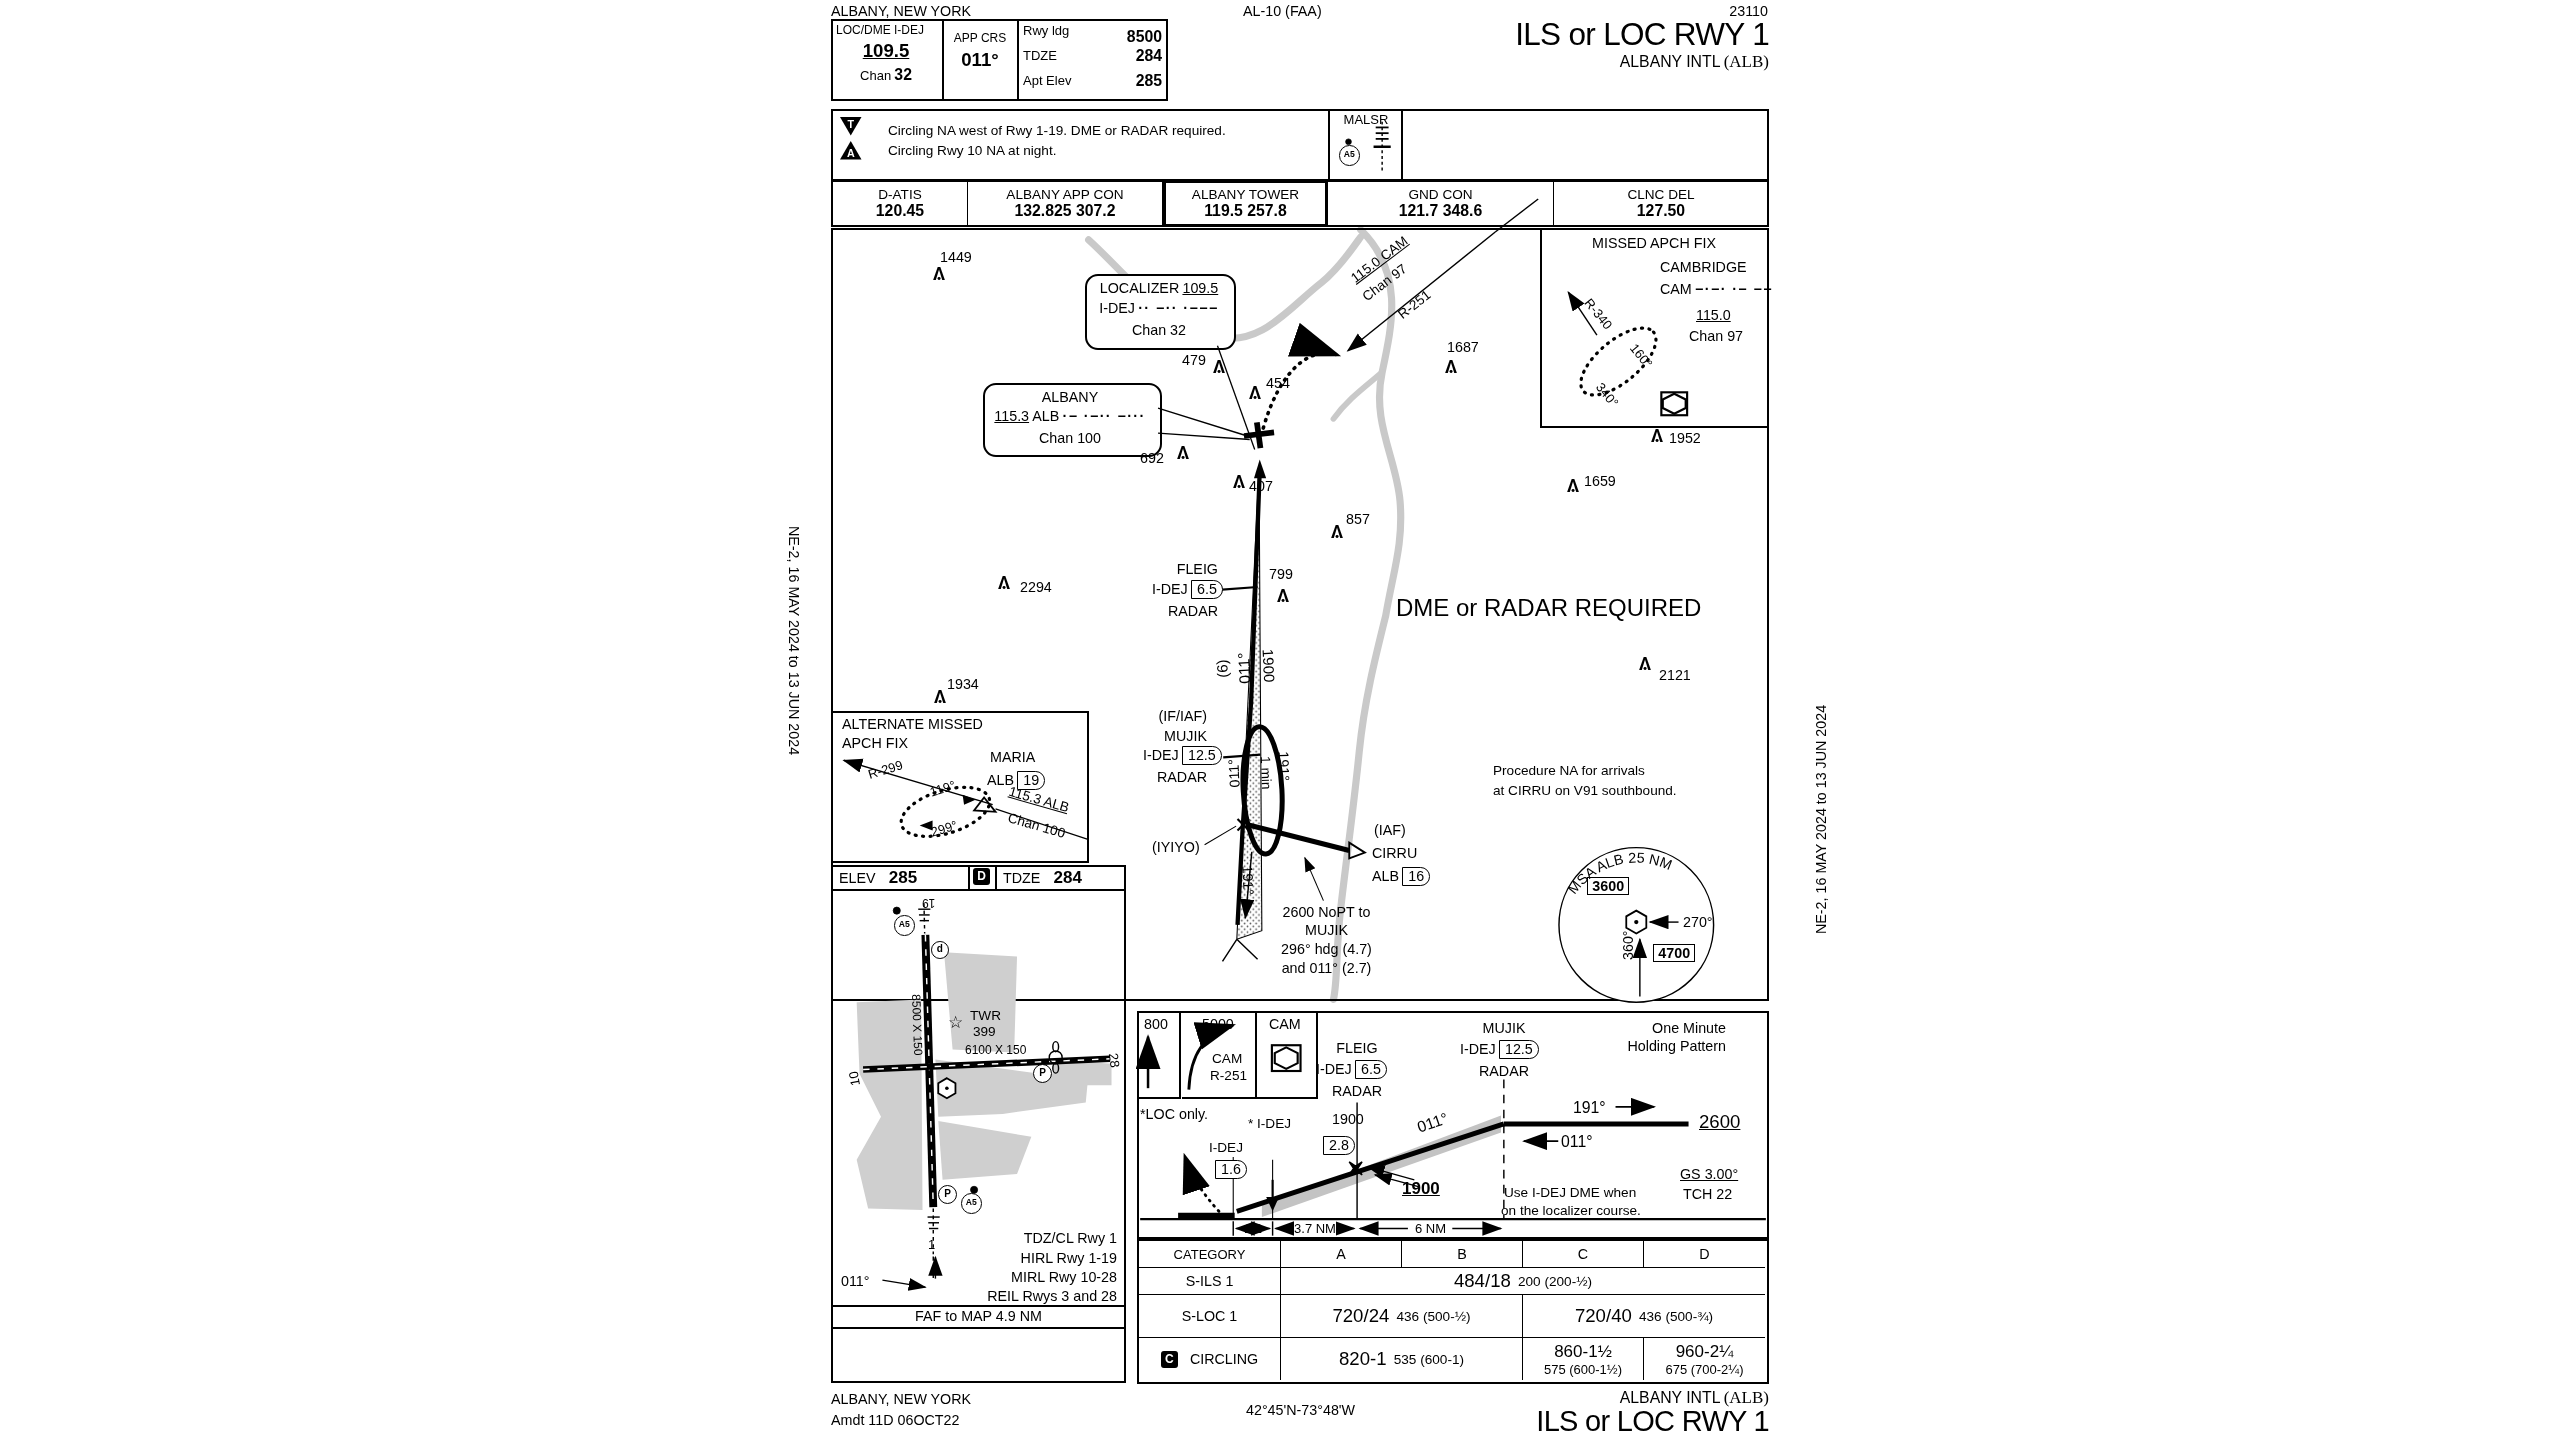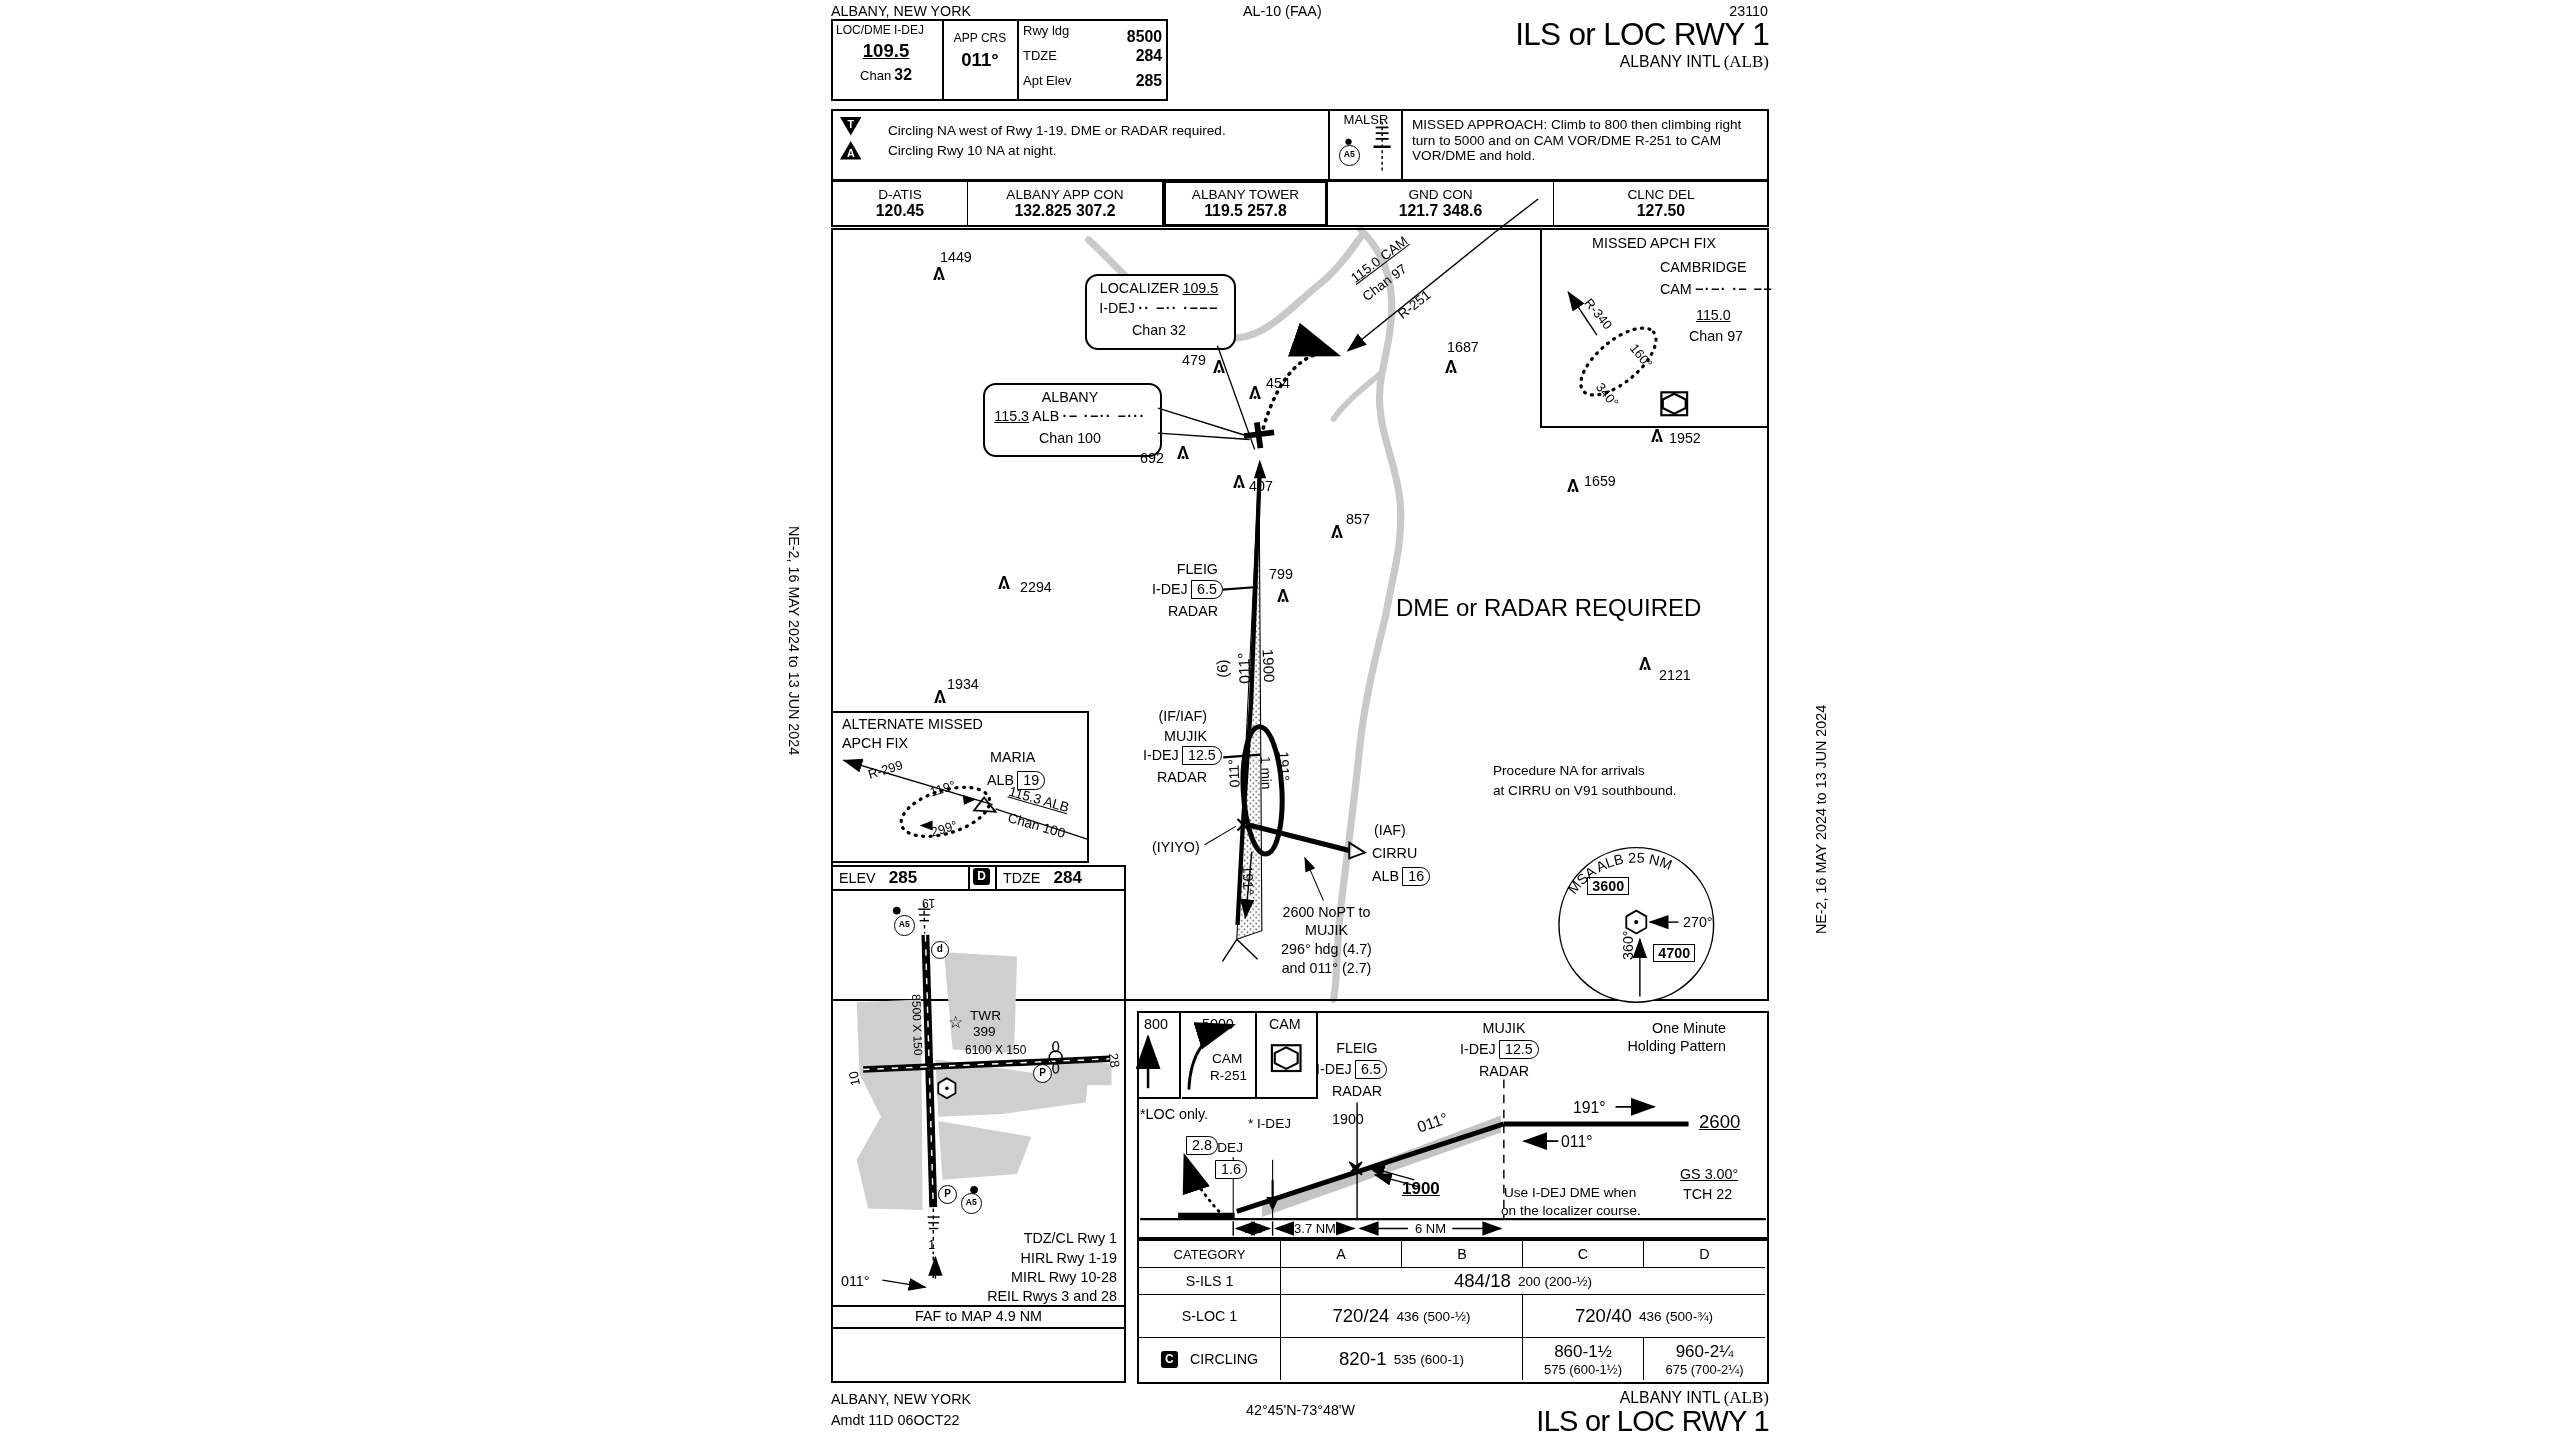--- a/index.html
+++ b/index.html
@@ -82,21 +82,20 @@
   <div class="t s22 b rt" style="left:1103px;top:72px;width:59px">285</div>
 
   <div class="panel" style="left:831px;top:109px;width:938px;height:72px;border:2.1px solid #000;background:#fff"></div>
   <div class="tri tridn" style="left:840px;top:117px"><span>T</span></div>
   <div class="tri triup" style="left:840px;top:141px"><span>A</span></div>
   <div class="t s19" style="left:888px;top:123px">Circling NA west of Rwy 1-19.  DME or RADAR required.</div>
   <div class="t s19" style="left:888px;top:143px">Circling Rwy 10 NA at night.</div>
   <div class="panel" style="left:1328px;top:109px;width:75px;height:72px;border-left:2.1px solid #000;border-right:2.1px solid #000"></div>
   <div class="t s18 ctr" style="left:1330px;top:113px;width:72px">MALSR</div>
   <div class="circ" style="left:1339px;top:145px;width:18.6px;height:18.6px;line-height:17px;font-size:8.6px"><span>A5</span></div>
-  <div class="t s19" style="left:1412px;top:117px;width:352px;white-space:normal">MISSED APPROACH: Climb to 800 then climbing right turn to 5000 and on CAM VOR/DME R-251 to CAM VOR/DME and hold.</div>
 
   <div class="panel grid" style="left:831px;top:180px;width:938px;height:47px;border:2.1px solid #000;grid-template-columns:135px 195px 165px 226px 214px">
     <div class="cell">
       <div class="s19">D-ATIS</div>
       <div class="s23 b s22">120.45</div>
     </div>
     <div class="cell">
       <div class="s19">ALBANY APP CON</div>
       <div class="s22 b">132.825  307.2</div>
     </div>
@@ -313,21 +312,21 @@
   <div class="t s22" style="left:1417px;top:1114px;transform:rotate(-19deg)">011°</div>
   <div class="t s24 b u" style="left:1402px;top:1179px">1900</div>
   <div class="t s20 u" style="left:1680px;top:1166px">GS 3.00°</div>
   <div class="t s20" style="left:1683px;top:1186px">TCH 22</div>
   <div class="t s19" style="left:1504px;top:1185px">Use I-DEJ DME when</div>
   <div class="t s19" style="left:1501px;top:1203px">on the localizer course.</div>
 
   <div class="t s19" style="left:1209px;top:1140px">I-DEJ</div>
   <div class="t" style="left:1215px;top:1160px"><span class="dbox">1.6</span></div>
   <div class="t s19" style="left:1248px;top:1116px">* I-DEJ</div>
-  <div class="t" style="left:1186px;top:1136px"><span class="dbox">2.8</span></div>
+  <div class="t" style="left:1323px;top:1136px"><span class="dbox">2.8</span></div>
 
   <div class="t s18 ctr" style="left:1233px;top:1222px;width:40px">1.2</div>
   <div class="t s18 ctr" style="left:1289px;top:1222px;width:52px">3.7 NM</div>
   <div class="t s18 ctr" style="left:1409px;top:1222px;width:43px">6 NM</div>
 
   <div class="panel grid" style="left:1137px;top:1239px;width:632px;height:145px;border:2.9px solid #000;grid-template-columns:142px 121px 121px 121px 121px;grid-template-rows:26px 27px 43px 43px">
     <div class="mcell s18" style="border-top:none">CATEGORY</div>
     <div class="mcell s20" style="border-top:none">A</div>
     <div class="mcell s20" style="border-top:none">B</div>
     <div class="mcell s20" style="border-top:none">C</div>

